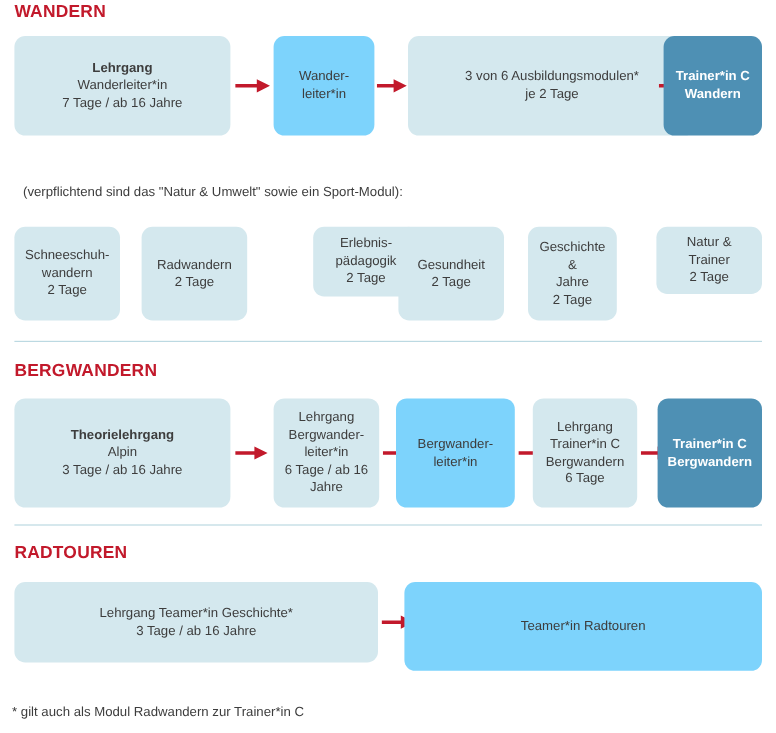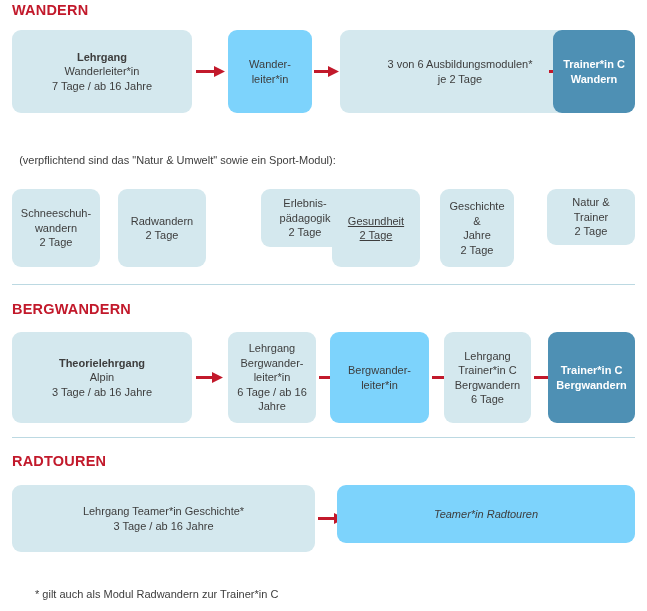--- a/index.html
+++ b/index.html
@@ -149,21 +149,21 @@
   </div>
 
   <div class="box tone-light" style="left:225px; top:189px; width:88px; height:58px;margin-left:36px;">
     <div class="txt">
       <div>Erlebnis-</div>
       <div>pädagogik</div>
       <div>2 Tage</div>
     </div>
   </div>
 
-  <div class="box tone-light" style="left:332px; top:189px; width:88px; height:78px;text-decoration:underline;">
+  <div class="box tone-light" style="left:332px; top:189px; width:88px; height:78px;">
     <div class="txt">
       <div>Gesundheit</div>
       <div>2 Tage</div>
     </div>
   </div>
 
   <div class="box tone-light" style="left:440px; top:189px; width:74px; height:78px;">
     <div class="txt">
       <div>Geschichte &amp;</div>
       <div>Jahre</div>
@@ -257,21 +257,21 @@
       <div>3 Tage / ab 16 Jahre</div>
     </div>
   </div>
 
   <div class="arrow" style="left:318px; top:512px;">
     <svg width="28" height="13" viewBox="0 0 28 13">
         <path d="M0 5.0 H16 V1.0 L27 6.5 L16 12 V8 H0 Z" fill="#c2192b"></path>
       </svg>
   </div>
 
-  <div class="box tone-mid" style="left:337px; top:485px; width:298px; height:58px;font-style:italic;">
+  <div class="box tone-mid" style="left:337px; top:485px; width:298px; height:74px;">
     <div class="txt">
       <div>Teamer*in Radtouren</div>
     </div>
   </div>
 
-  <div class="note" style="left:10px; top:586px;margin-left:25px;">* gilt auch als Modul Radwandern zur Trainer*in C</div>
+  <div class="note" style="left:10px; top:586px;">* gilt auch als Modul Radwandern zur Trainer*in C</div>
 
 </div>
 
 </body></html>

